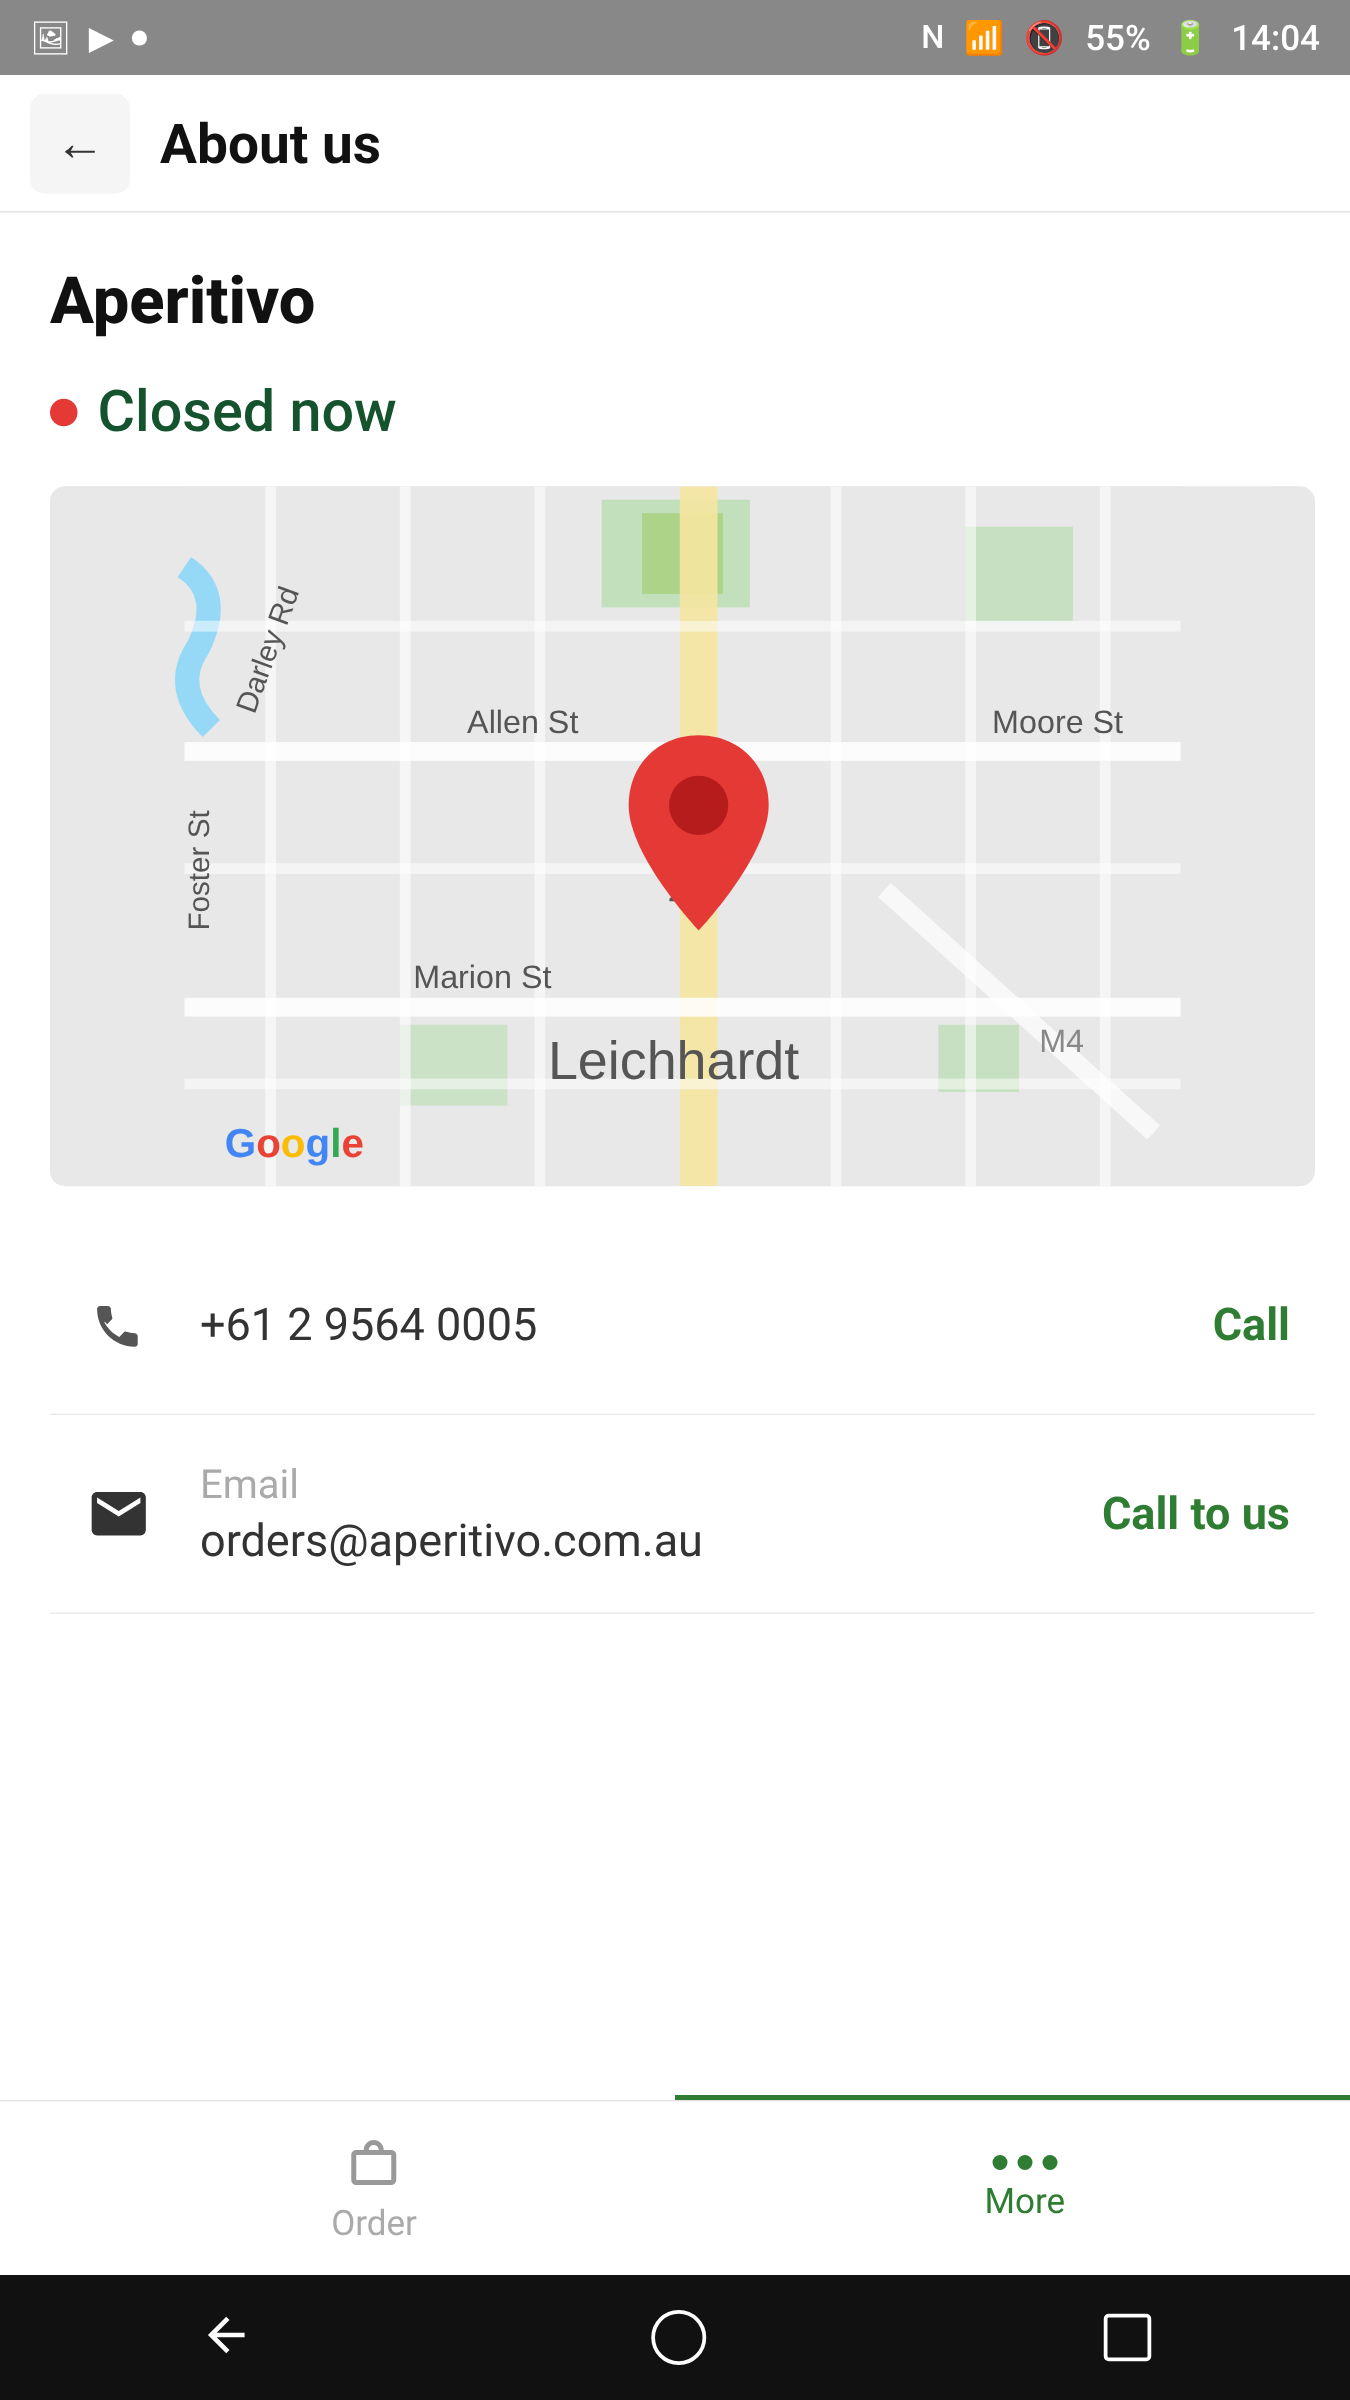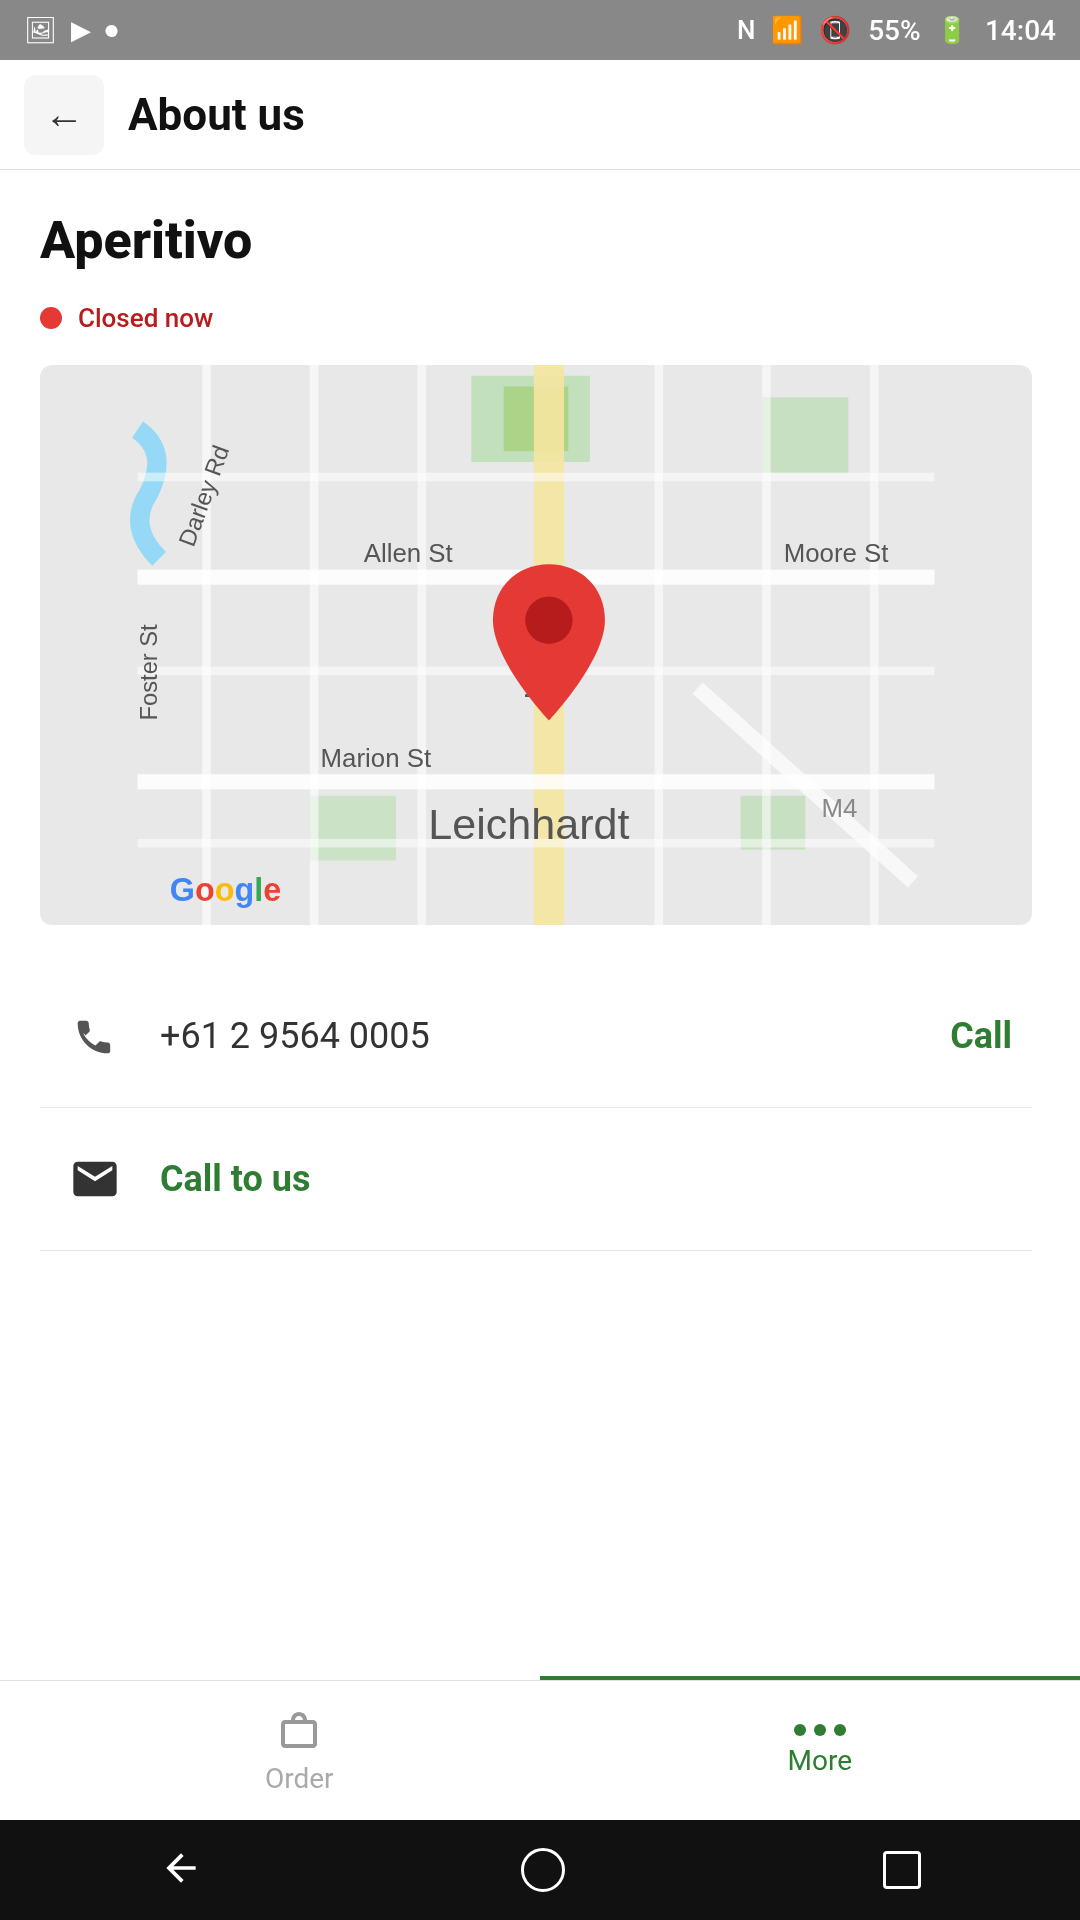--- a/index.html
+++ b/index.html
@@ -65,21 +65,21 @@
     }
     .header-title {
       font-size: 44px;
       font-weight: 700;
       color: #111;
     }
 
     
     .content {
       flex: 1;
-      padding: 40px 48px 0 40px;
+      padding: 40px 28px 0 40px;
     }
 
     .business-name {
       font-size: 52px;
       font-weight: 800;
       color: #111;
       margin-bottom: 16px;
     }
     .address-line {
       font-size: 36px;
@@ -95,22 +95,22 @@
       gap: 16px;
     }
     .status-dot {
       width: 22px;
       height: 22px;
       border-radius: 50%;
       background: #e53935;
       display: inline-block;
     }
     .status-text {
-      font-size: 26px;
-      color: #b91c1c;
+      font-size: 46px;
+      color: #14532d;
       font-weight: 500;
     }
 
     
     .map-container {
       width: 100%;
       height: 560px;
       border-radius: 12px;
       overflow: hidden;
       position: relative;
@@ -330,20 +330,24 @@
       </div>
       <div class="contact-action">Call</div>
     </div>
 
     <div class="contact-item">
       <div class="contact-icon">
         <svg viewBox="0 0 24 24" fill="none" xmlns="http://www.w3.org/2000/svg">
           <path d="M20 4H4C2.9 4 2 4.9 2 6V18C2 19.1 2.9 20 4 20H20C21.1 20 22 19.1 22 18V6C22 4.9 21.1 4 20 4ZM20 8L12 13L4 8V6L12 11L20 6V8Z" fill="#333"></path>
         </svg>
       </div>
+      <div class="contact-info">
+        <div class="contact-label">Email</div>
+        <div class="contact-value">orders@aperitivo.com.au</div>
+      </div>
       <div class="contact-action">Call to us</div>
     </div>
   </div>
 
 </div>
 
 <div style="height: 4px; background: #2e7d32; margin: 0 0 0 540px;"></div>
 
 <div class="bottom-nav">
 

